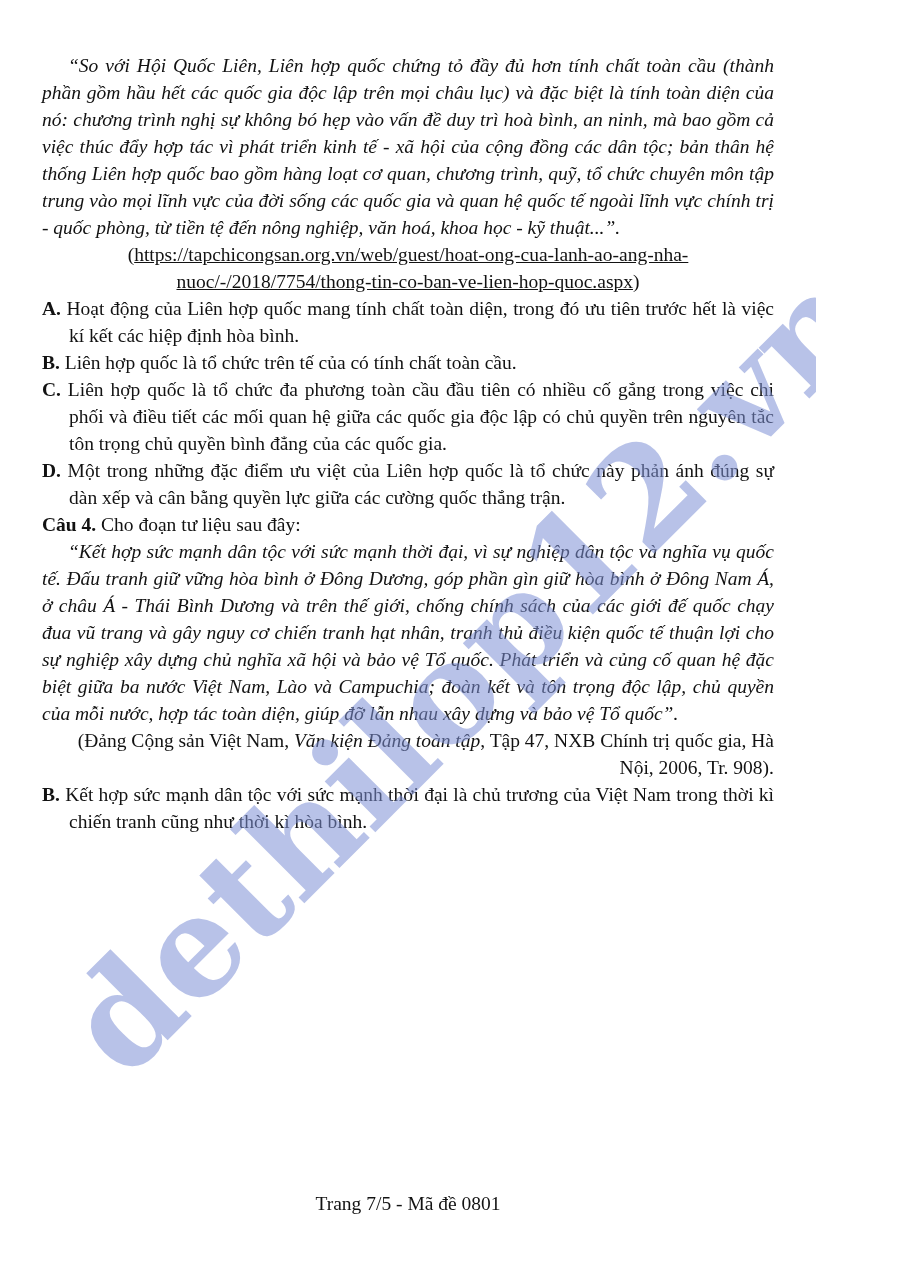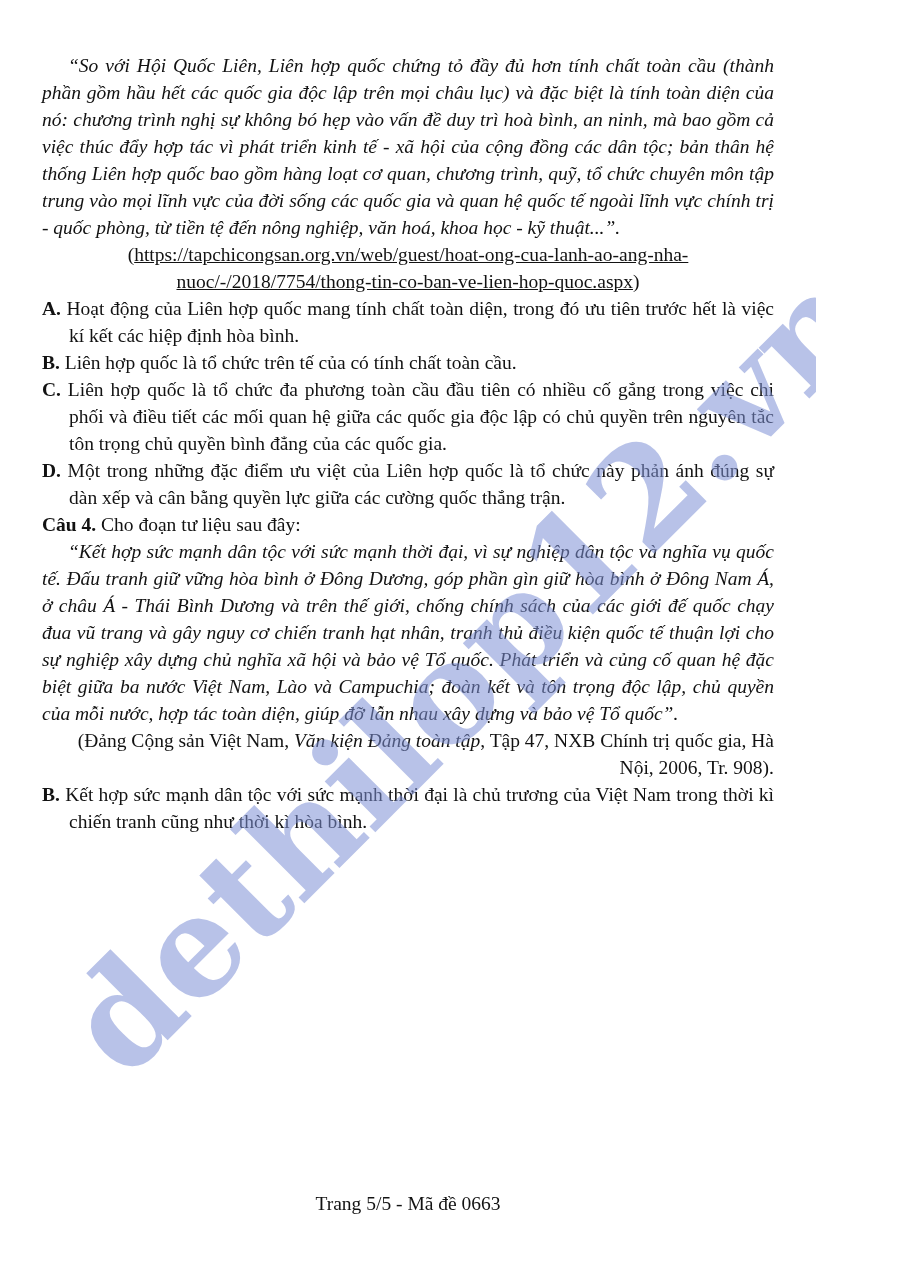--- a/index.html
+++ b/index.html
@@ -112,17 +112,17 @@
     <p class="opt">
       <span class="lbl">B.</span>
       <span>Kết hợp sức mạnh dân tộc với sức mạnh thời đại là chủ trương của Việt Nam trong thời kì chiến tranh cũng như thời kì hòa bình.</span>
     </p>
 
 
 
 
   </div>
 
-  <div class="footer">Trang 5/5 - Mã đề 0663</div>
+  <div class="footer">Trang 7/5 - Mã đề 0801</div>
 
   <div class="watermark">dethilop12.vn</div>
 
 </div>
 
 </body></html>

